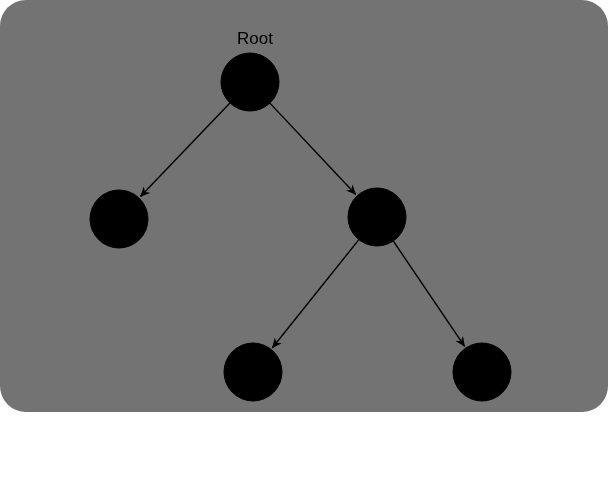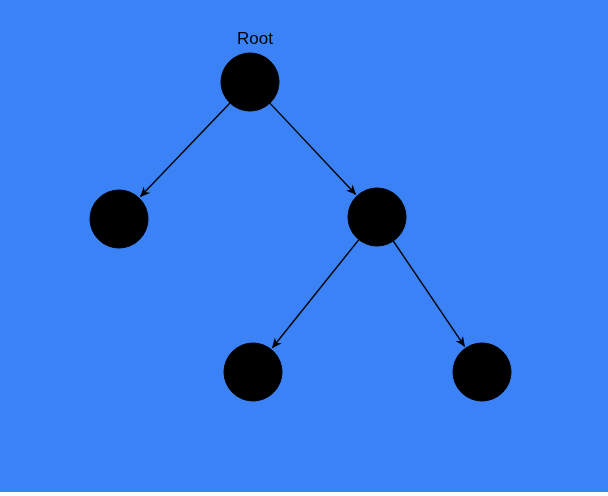--- a/index.html
+++ b/index.html
@@ -4,23 +4,24 @@
 <style>
   html, body {
     margin: 0;
     padding: 0;
     background: #ffffff;
     font-family: "Liberation Sans", sans-serif;
   }
   .canvas {
     position: relative;
     width: 608px;
-    height: 492px;
-    background: #3b82f6;
+    height: 412px;
+    background: #737373;
     overflow: hidden;
+    border-radius: 26px;
   }
   svg { display: block; }
   .node-label {
     font-family: "Liberation Sans", sans-serif;
     font-weight: 400;
   }
 </style>
 </head>
 <body>
 

